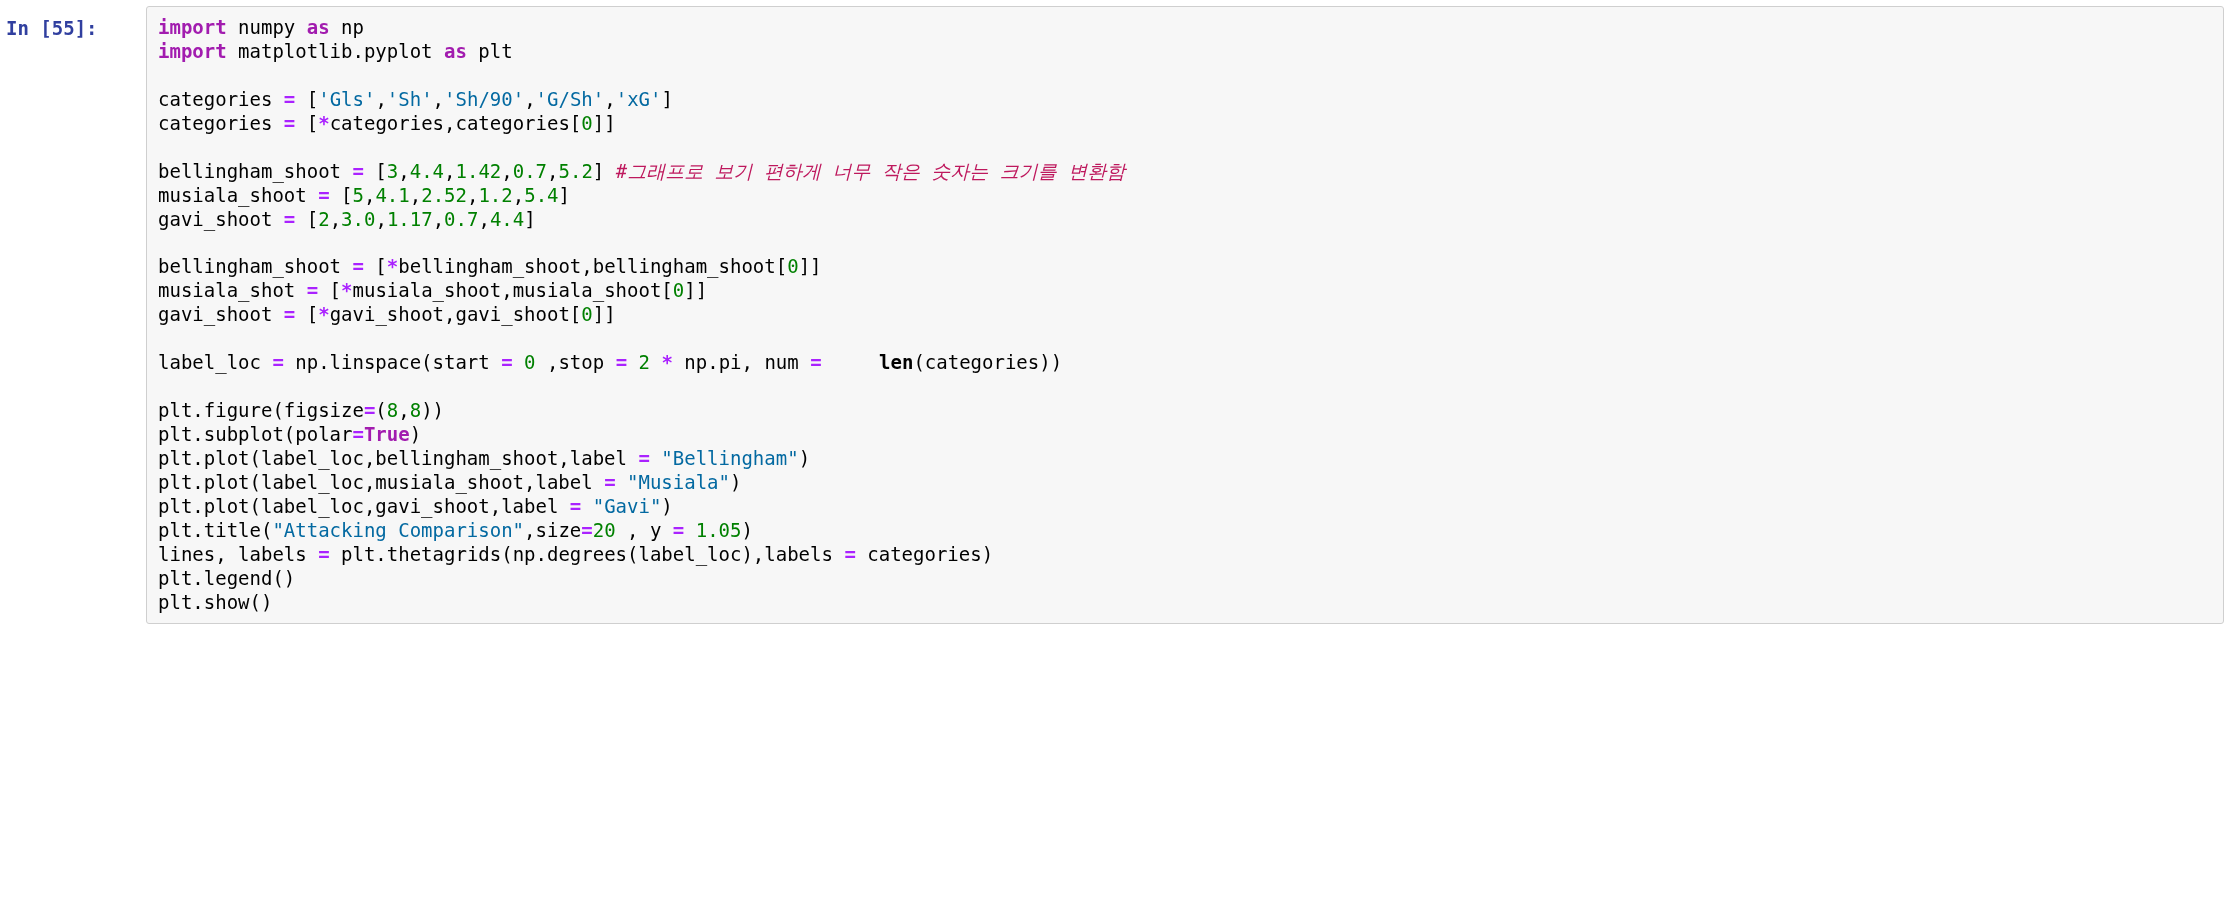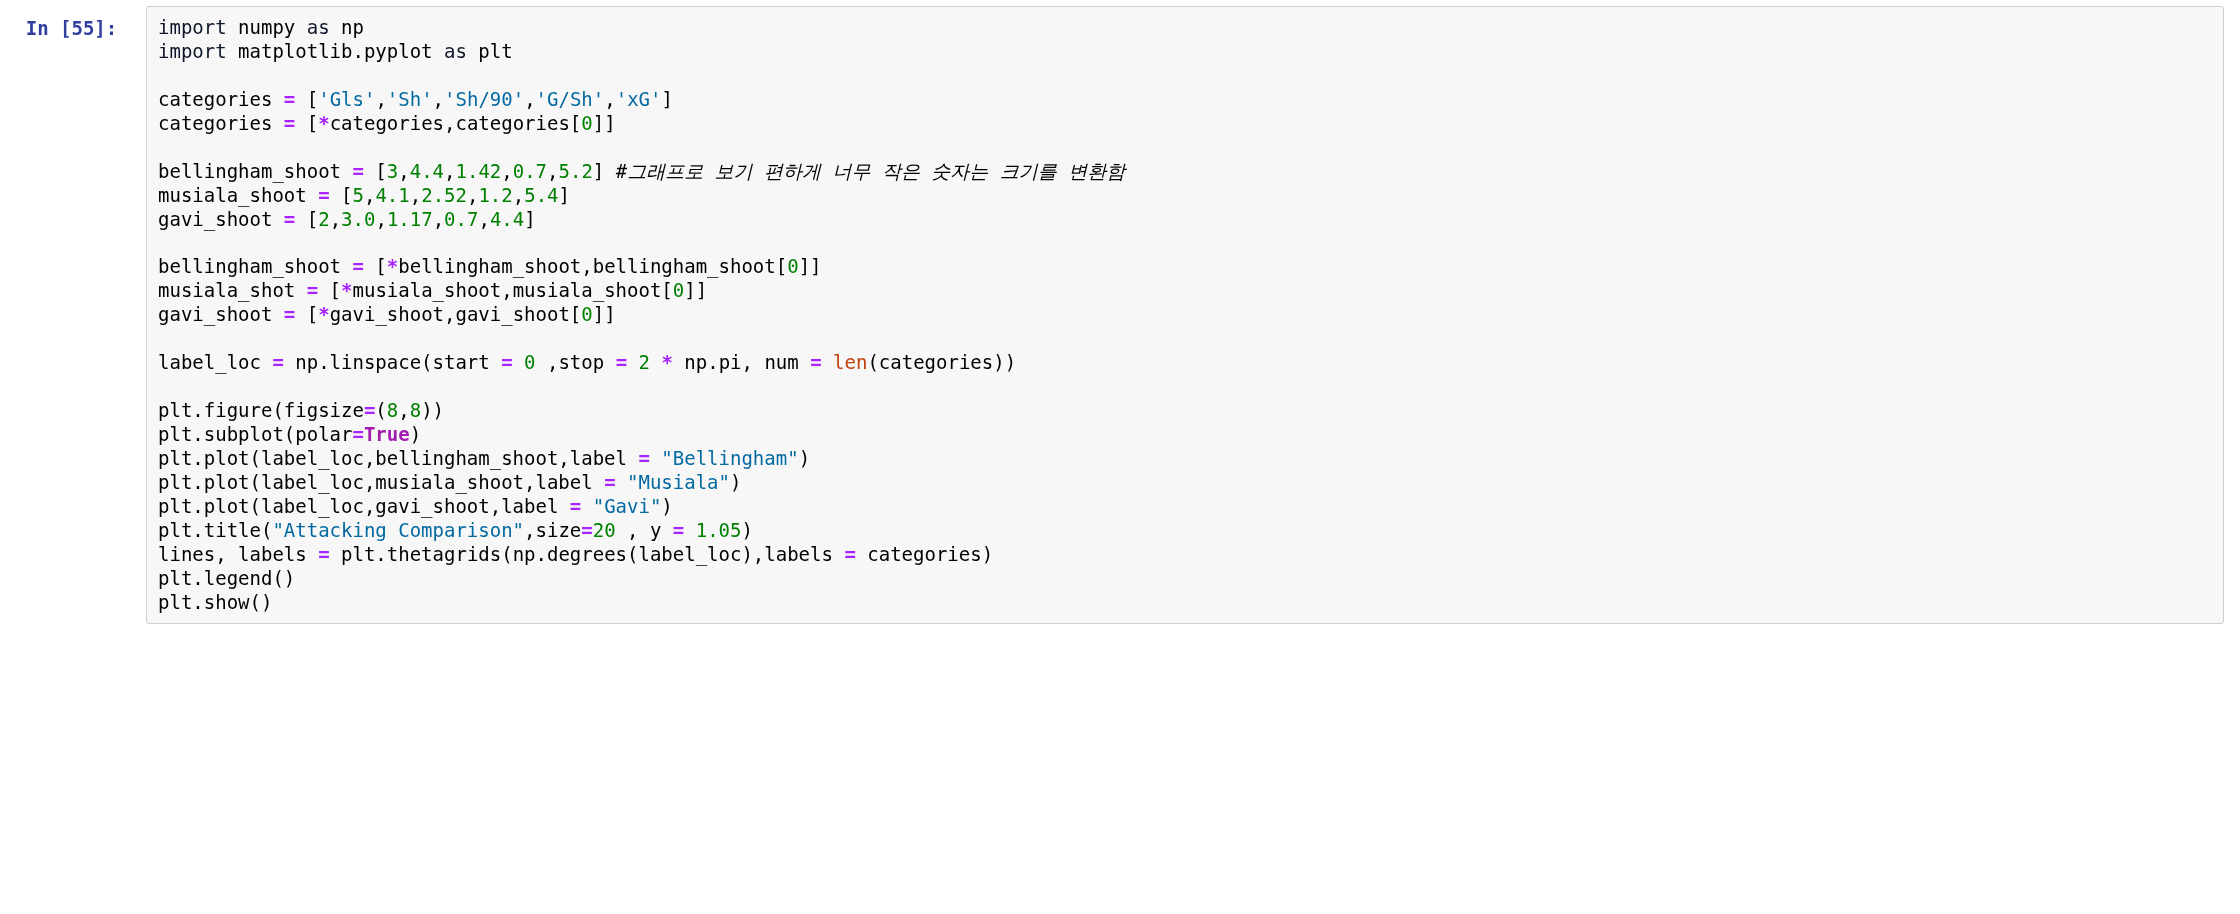--- a/index.html
+++ b/index.html
@@ -12,21 +12,21 @@
     color: #000000;
   }
   .notebook-cell {
     display: flex;
     align-items: flex-start;
     padding: 6px 16px 6px 6px;
   }
   .prompt-area {
     width: 140px;
     flex-shrink: 0;
-    text-align: center;
+    text-align: left;
     padding: 11px 9px 0 0;
     box-sizing: border-box;
     color: #303F9F;
     font-weight: bold;
     user-select: none;
   }
   .input-area {
     flex: 1;
     border: 1px solid #cfcfcf;
     border-radius: 3px;
@@ -35,27 +35,27 @@
     box-sizing: border-box;
     white-space: pre;
     overflow: auto;
   }
   .code-line {
     min-height: 1.26em;
     white-space: pre;
   }
 
   
-  .tok-keyword   { color: #0f172a; font-weight: normal; }  
-  .tok-builtin   { color: #c2410c; font-weight: normal; } 
+  .tok-keyword   { color: #a21caf; font-weight: bold; }  
+  .tok-builtin   { color: #000000; font-weight: bold; margin-left: 46px; } 
   .tok-name      { color: #000000; }
   .tok-op        { color: #AA22FF; font-weight: bold; }
   .tok-number    { color: #008000; }
   .tok-string    { color: #0369a1; }
-  .tok-comment   { color: #000000; font-style: italic; }
+  .tok-comment   { color: #be185d; font-style: italic; }
   .tok-argTrue   { color: #a21caf; font-weight: bold; }
 </style>
 </head>
 <body>
 
 <div class="notebook-cell">
   <div class="prompt-area">In [55]:</div>
   <div class="input-area" id="code-area"><div class="code-line"><span class="tok-keyword">import</span><span class="tok-name"> numpy </span><span class="tok-keyword">as</span><span class="tok-name"> np</span></div><div class="code-line"><span class="tok-keyword">import</span><span class="tok-name"> matplotlib.pyplot </span><span class="tok-keyword">as</span><span class="tok-name"> plt</span></div><div class="code-line">&nbsp;</div><div class="code-line"><span class="tok-name">categories </span><span class="tok-op">=</span><span class="tok-name"> [</span><span class="tok-string">'Gls'</span><span class="tok-name">,</span><span class="tok-string">'Sh'</span><span class="tok-name">,</span><span class="tok-string">'Sh/90'</span><span class="tok-name">,</span><span class="tok-string">'G/Sh'</span><span class="tok-name">,</span><span class="tok-string">'xG'</span><span class="tok-name">]</span></div><div class="code-line"><span class="tok-name">categories </span><span class="tok-op">=</span><span class="tok-name"> [</span><span class="tok-op">*</span><span class="tok-name">categories,categories[</span><span class="tok-number">0</span><span class="tok-name">]]</span></div><div class="code-line">&nbsp;</div><div class="code-line"><span class="tok-name">bellingham_shoot </span><span class="tok-op">=</span><span class="tok-name"> [</span><span class="tok-number">3</span><span class="tok-name">,</span><span class="tok-number">4.4</span><span class="tok-name">,</span><span class="tok-number">1.42</span><span class="tok-name">,</span><span class="tok-number">0.7</span><span class="tok-name">,</span><span class="tok-number">5.2</span><span class="tok-name">] </span><span class="tok-comment">#그래프로 보기 편하게 너무 작은 숫자는 크기를 변환함</span></div><div class="code-line"><span class="tok-name">musiala_shoot </span><span class="tok-op">=</span><span class="tok-name"> [</span><span class="tok-number">5</span><span class="tok-name">,</span><span class="tok-number">4.1</span><span class="tok-name">,</span><span class="tok-number">2.52</span><span class="tok-name">,</span><span class="tok-number">1.2</span><span class="tok-name">,</span><span class="tok-number">5.4</span><span class="tok-name">]</span></div><div class="code-line"><span class="tok-name">gavi_shoot </span><span class="tok-op">=</span><span class="tok-name"> [</span><span class="tok-number">2</span><span class="tok-name">,</span><span class="tok-number">3.0</span><span class="tok-name">,</span><span class="tok-number">1.17</span><span class="tok-name">,</span><span class="tok-number">0.7</span><span class="tok-name">,</span><span class="tok-number">4.4</span><span class="tok-name">]</span></div><div class="code-line">&nbsp;</div><div class="code-line"><span class="tok-name">bellingham_shoot </span><span class="tok-op">=</span><span class="tok-name"> [</span><span class="tok-op">*</span><span class="tok-name">bellingham_shoot,bellingham_shoot[</span><span class="tok-number">0</span><span class="tok-name">]]</span></div><div class="code-line"><span class="tok-name">musiala_shot </span><span class="tok-op">=</span><span class="tok-name"> [</span><span class="tok-op">*</span><span class="tok-name">musiala_shoot,musiala_shoot[</span><span class="tok-number">0</span><span class="tok-name">]]</span></div><div class="code-line"><span class="tok-name">gavi_shoot </span><span class="tok-op">=</span><span class="tok-name"> [</span><span class="tok-op">*</span><span class="tok-name">gavi_shoot,gavi_shoot[</span><span class="tok-number">0</span><span class="tok-name">]]</span></div><div class="code-line">&nbsp;</div><div class="code-line"><span class="tok-name">label_loc </span><span class="tok-op">=</span><span class="tok-name"> np.linspace(start </span><span class="tok-op">=</span><span class="tok-name"> </span><span class="tok-number">0</span><span class="tok-name"> ,stop </span><span class="tok-op">=</span><span class="tok-name"> </span><span class="tok-number">2</span><span class="tok-name"> </span><span class="tok-op">*</span><span class="tok-name"> np.pi, num </span><span class="tok-op">=</span><span class="tok-name"> </span><span class="tok-builtin">len</span><span class="tok-name">(categories))</span></div><div class="code-line">&nbsp;</div><div class="code-line"><span class="tok-name">plt.figure(figsize</span><span class="tok-op">=</span><span class="tok-name">(</span><span class="tok-number">8</span><span class="tok-name">,</span><span class="tok-number">8</span><span class="tok-name">))</span></div><div class="code-line"><span class="tok-name">plt.subplot(polar</span><span class="tok-op">=</span><span class="tok-argTrue">True</span><span class="tok-name">)</span></div><div class="code-line"><span class="tok-name">plt.plot(label_loc,bellingham_shoot,label </span><span class="tok-op">=</span><span class="tok-name"> </span><span class="tok-string">"Bellingham"</span><span class="tok-name">)</span></div><div class="code-line"><span class="tok-name">plt.plot(label_loc,musiala_shoot,label </span><span class="tok-op">=</span><span class="tok-name"> </span><span class="tok-string">"Musiala"</span><span class="tok-name">)</span></div><div class="code-line"><span class="tok-name">plt.plot(label_loc,gavi_shoot,label </span><span class="tok-op">=</span><span class="tok-name"> </span><span class="tok-string">"Gavi"</span><span class="tok-name">)</span></div><div class="code-line"><span class="tok-name">plt.title(</span><span class="tok-string">"Attacking Comparison"</span><span class="tok-name">,size</span><span class="tok-op">=</span><span class="tok-number">20</span><span class="tok-name"> , y </span><span class="tok-op">=</span><span class="tok-name"> </span><span class="tok-number">1.05</span><span class="tok-name">)</span></div><div class="code-line"><span class="tok-name">lines, labels </span><span class="tok-op">=</span><span class="tok-name"> plt.thetagrids(np.degrees(label_loc),labels </span><span class="tok-op">=</span><span class="tok-name"> categories)</span></div><div class="code-line"><span class="tok-name">plt.legend()</span></div><div class="code-line"><span class="tok-name">plt.show()</span></div></div>
 </div>
 

